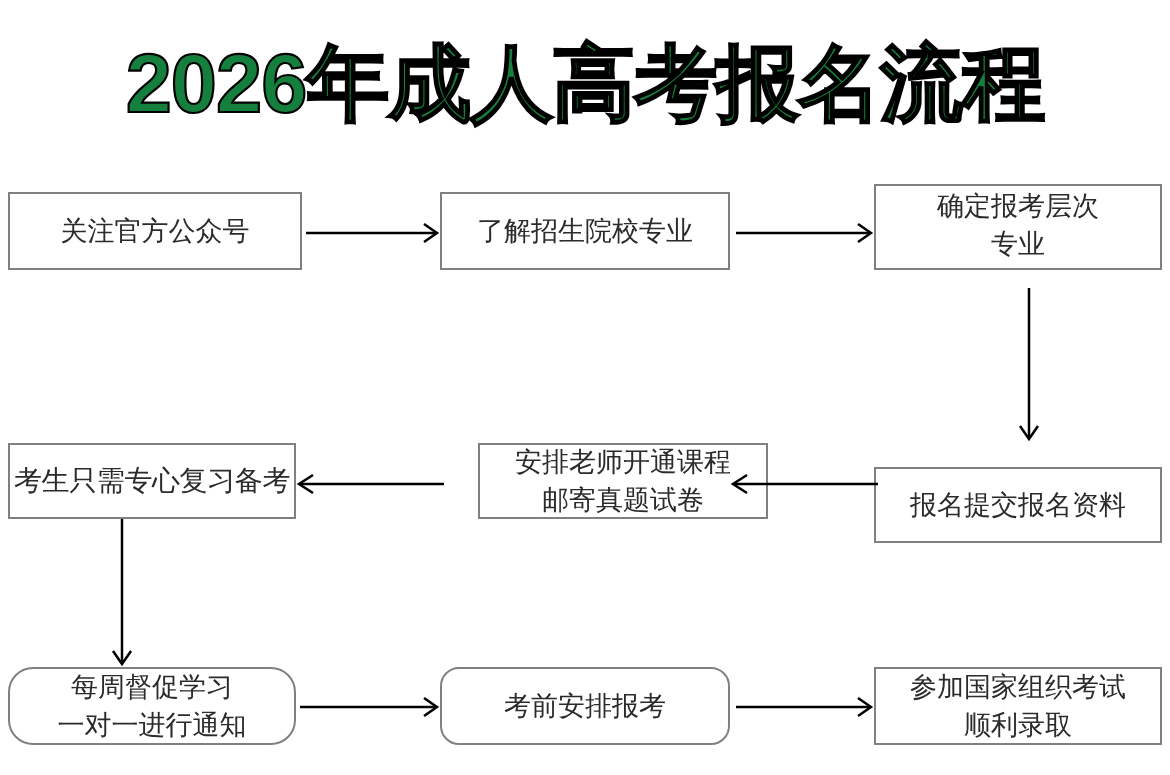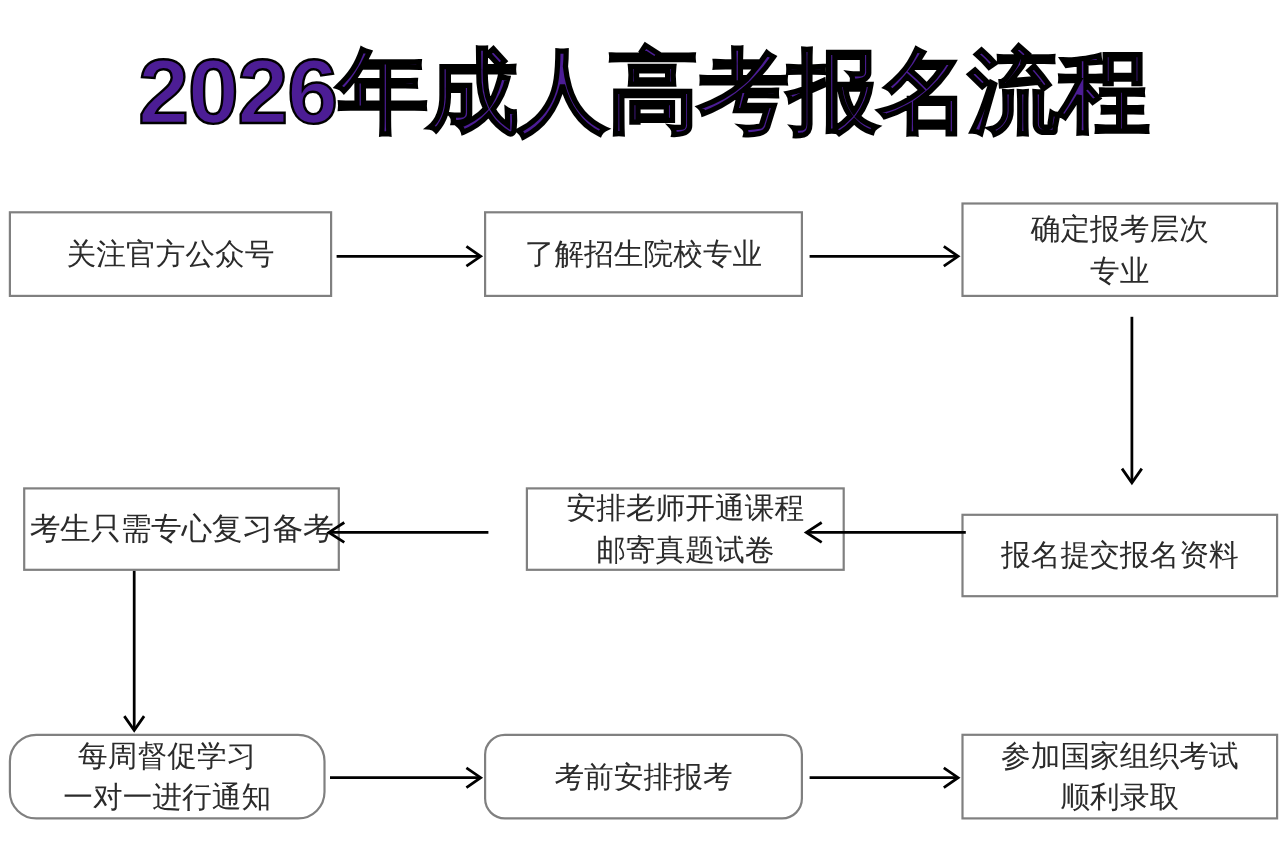--- a/index.html
+++ b/index.html
@@ -22,21 +22,21 @@
   .title {
     position: absolute;
     left: 0;
     top: 36px;
     width: 1170px;
     text-align: center;
     font-size: 83px;
     line-height: 96px;
     font-weight: 700;
     letter-spacing: -1px;
-    color: #4c1d95;
+    color: #15803d;
     white-space: nowrap;
     -webkit-text-stroke: 2.2px #000000;
   }
 
   
   .node {
     position: absolute;
     box-sizing: border-box;
     border: 2px solid #808080;
     background: #ffffff;
@@ -74,26 +74,26 @@
   <div class="title">2026年成人高考报名流程</div>
 
   <div class="node" style="left:8px; top:192px; width:294px; height:78px;text-align:center;">
     <span class="line">关注官方公众号</span>
   </div>
 
   <div class="node" style="left:440px; top:192px; width:290px; height:78px;">
     <span class="line">了解招生院校专业</span>
   </div>
 
-  <div class="node" style="left:874px; top:184px; width:288px; height:86px;">
+  <div class="node" style="left:874px; top:184px; width:288px; height:86px;font-family:Liberation Mono, monospace;">
     <span class="line">确定报考层次</span>
     <span class="line">专业</span>
   </div>
 
-  <div class="node wide-text" style="left:8px; top:443px; width:288px; height:76px;margin-left:13px;">
+  <div class="node wide-text" style="left:8px; top:443px; width:288px; height:76px;">
     <span class="line">考生只需专心复习备考</span>
   </div>
 
   <div class="node" style="left:440px; top:443px; width:290px; height:76px;margin-left:38px;">
     <span class="line">安排老师开通课程</span>
     <span class="line">邮寄真题试卷</span>
   </div>
 
   <div class="node" style="left:874px; top:443px; width:288px; height:76px;margin-top:24px;">
     <span class="line">报名提交报名资料</span>

